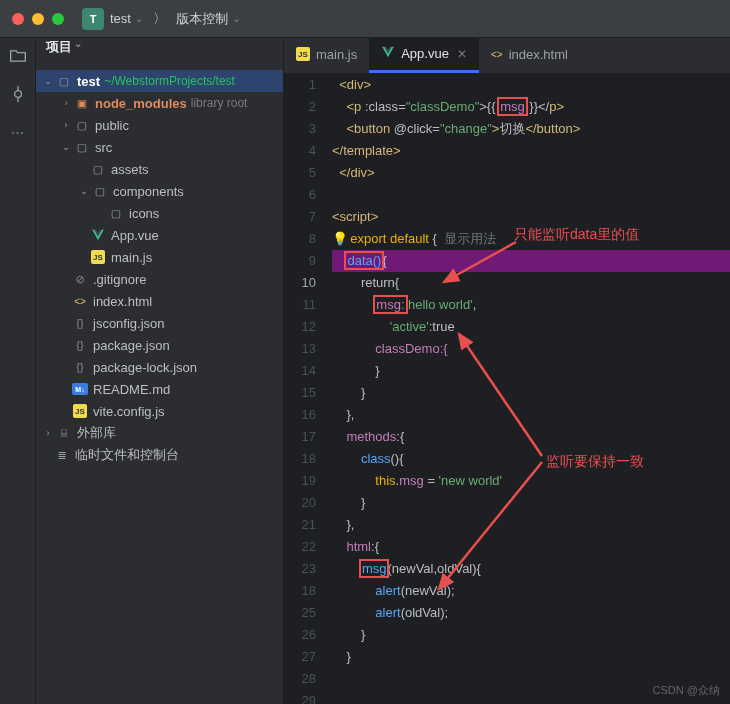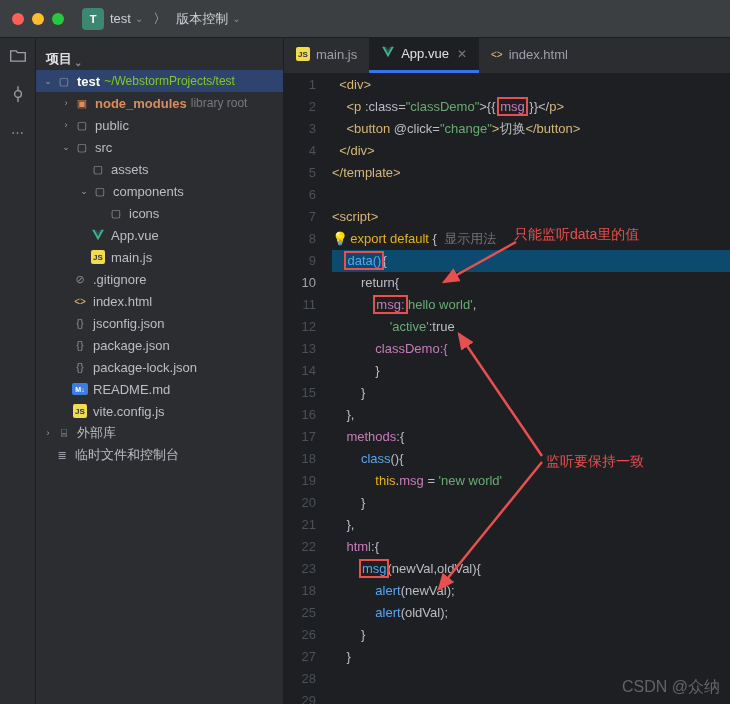--- a/index.html
+++ b/index.html
@@ -9,54 +9,54 @@
 .dot{width:12px;height:12px;border-radius:50%}
 .dot.r{background:#ff5f57}.dot.y{background:#febc2e}.dot.g{background:#28c840}
 .proj-badge{background:#3d866f;color:#fff;width:22px;height:22px;border-radius:4px;display:flex;align-items:center;justify-content:center;font-size:11px;margin-right:6px;font-weight:600}
 .tb-text{color:#ced0d6}
 .tb-sep{margin:0 10px;color:#ced0d6}
 .chev{margin-left:4px;color:#8b8d92;font-size:10px}
 .main{display:flex;height:calc(100% - 38px)}
 .toolcol{width:36px;background:#2b2d30;display:flex;flex-direction:column;align-items:center;padding-top:8px;gap:18px;border-right:1px solid #1e1f22}
 .toolicon{width:20px;height:20px;display:flex;align-items:center;justify-content:center;color:#9da0a8}
 .project-panel{width:248px;background:#2b2d30;border-right:1px solid #1e1f22;display:flex;flex-direction:column}
-.panel-header{height:30px;display:flex;align-items:flex-end;padding:0 10px;font-size:13px;color:#dfe1e5;font-weight:600}
+.panel-header{height:30px;display:flex;align-items:flex-start;padding:0 10px;font-size:13px;color:#dfe1e5;font-weight:600}
 .tree{flex:1;overflow:auto;padding:2px 0}
 .tree-row{display:flex;align-items:center;height:22px;cursor:pointer;white-space:nowrap}
 .tree-row.sel{background:#2e436e}
 .tw{width:16px;text-align:center;color:#9da0a8;font-size:9px}
 .ticon{width:16px;height:16px;margin-right:5px;display:flex;align-items:center;justify-content:center;font-size:11px}
 .fold{color:#9da0a8}
 .js-ic{background:#f1dc50;color:#333;width:14px;height:14px;font-size:8px;font-weight:bold;border-radius:2px;display:flex;align-items:center;justify-content:center}
 .vue-ic svg{width:14px;height:14px}
 .html-ic{color:#e8bf6a;font-size:10px}
 .jsn-ic{color:#8b8d92;font-size:11px}
 .md-ic{background:#3e7de0;color:#fff;width:16px;height:12px;font-size:7px;font-weight:bold;border-radius:2px;display:flex;align-items:center;justify-content:center}
 .node{color:#df8c5d}
 .lib-label{color:#787a7f;font-size:12px;margin-left:4px}
-.path-label{color:#84cc16;font-size:12px;margin-left:4px}
+.path-label{color:#22c55e;font-size:12px;margin-left:4px}
 .editor-area{flex:1;display:flex;flex-direction:column;background:#1e1f22}
 .tabs{height:36px;display:flex;align-items:flex-end;background:#2b2d30;border-bottom:1px solid #1e1f22}
 .tab{height:36px;display:flex;align-items:center;padding:0 12px;gap:6px;color:#9da0a8;cursor:pointer;border-bottom:2px solid transparent}
 .tab.active{color:#dfe1e5;border-bottom:3px solid #3574f0;background:#1e1f22}
 .tab .close{color:#787a7f;font-size:12px;margin-left:2px}
 .code-wrap{flex:1;position:relative;overflow:hidden}
 .code{display:flex;font-family:"JetBrains Mono",Menlo,Consolas,monospace;font-size:13px;line-height:22px}
 .gutter{width:42px;text-align:right;color:#4b5059;padding-right:10px;user-select:none;background:#1e1f22}
 .gutter div{height:22px}
 .gutter .caret-line{color:#a1a3ab}
 .lines{flex:1;padding-left:6px}
 .line{height:22px;white-space:pre}
 .tag{color:#d5b778}.attr{color:#bcbec4}.str{color:#6aab73}.kw{color:#eab308}.fn{color:#56a8f5}.prop{color:#c77dbb}.txt{color:#bcbec4}.mute{color:#6f737a}
 .hlred{outline:2px solid #e84f4f;padding:0 1px}
 .bulb{color:#f2c55c;margin-right:2px}
-.lines .line.cbg{background:#0c4a6e}
+.lines .line.cbg{background:#701a75}
 svg.anno{position:absolute;top:0;left:0;pointer-events:none}
 .anno text{fill:#e84f4f;font-size:14px;font-family:sans-serif}
-.csdn{position:absolute;bottom:6px;right:10px;color:#a4a6ab;font-size:16px;opacity:.5}
+.csdn{position:absolute;bottom:6px;right:10px;color:#a4a6ab;font-size:11px;opacity:.5}
 </style>
 </head>
 <body>
 
 <div class="titlebar">
   <div class="traffic">
     <div class="dot r"></div>
     <div class="dot y"></div>
     <div class="dot g"></div>
   </div>
@@ -235,22 +235,22 @@
             <div>25</div>
             <div>26</div>
             <div>27</div>
             <div>28</div>
             <div>29</div>
         </div>
         <div class="lines">
 <div class="line"><span class="tag">  &lt;</span><span class="tag">div</span><span class="tag">&gt;</span></div>
 <div class="line"><span class="tag">    &lt;</span><span class="tag">p </span><span class="attr">:class</span><span class="txt">=</span><span class="str">"classDemo"</span><span class="txt">&gt;{{ </span><span class="prop hlred">msg</span><span class="txt"> }}&lt;/</span><span class="tag">p</span><span class="tag">&gt;</span></div>
 <div class="line"><span class="tag">    &lt;</span><span class="tag">button </span><span class="attr">@click</span><span class="txt">=</span><span class="str">"change"</span><span class="tag">&gt;</span><span class="txt">切换</span><span class="tag">&lt;/</span><span class="tag">button</span><span class="tag">&gt;</span></div>
+<div class="line"><span class="tag">&lt;/</span><span class="tag">template</span><span class="tag">&gt;</span></div>
 <div class="line"><span class="tag">  &lt;/</span><span class="tag">div</span><span class="tag">&gt;</span></div>
-<div class="line"><span class="tag">&lt;/</span><span class="tag">template</span><span class="tag">&gt;</span></div>
 <div class="line"></div>
 <div class="line"><span class="tag">&lt;</span><span class="tag">script</span><span class="tag">&gt;</span></div>
 <div class="line"><span class="bulb">💡</span><span class="kw">export default</span><span class="txt"> {</span>  <span class="mute">显示用法</span></div>
 <div class="line cbg"><span>    </span><span class="fn hlred">data()</span><span class="txt">{</span></div>
 <div class="line"><span class="txt">        return{</span></div>
 <div class="line"><span>            </span><span class="prop hlred">msg:</span><span class="str">'hello world'</span><span class="txt">,</span></div>
 <div class="line"><span>                </span><span class="str">'active'</span><span class="txt">:true</span></div>
 <div class="line"><span>            </span><span class="prop">classDemo:{</span></div>
 <div class="line"><span class="txt">            }</span></div>
 <div class="line"><span class="txt">        }</span></div>

